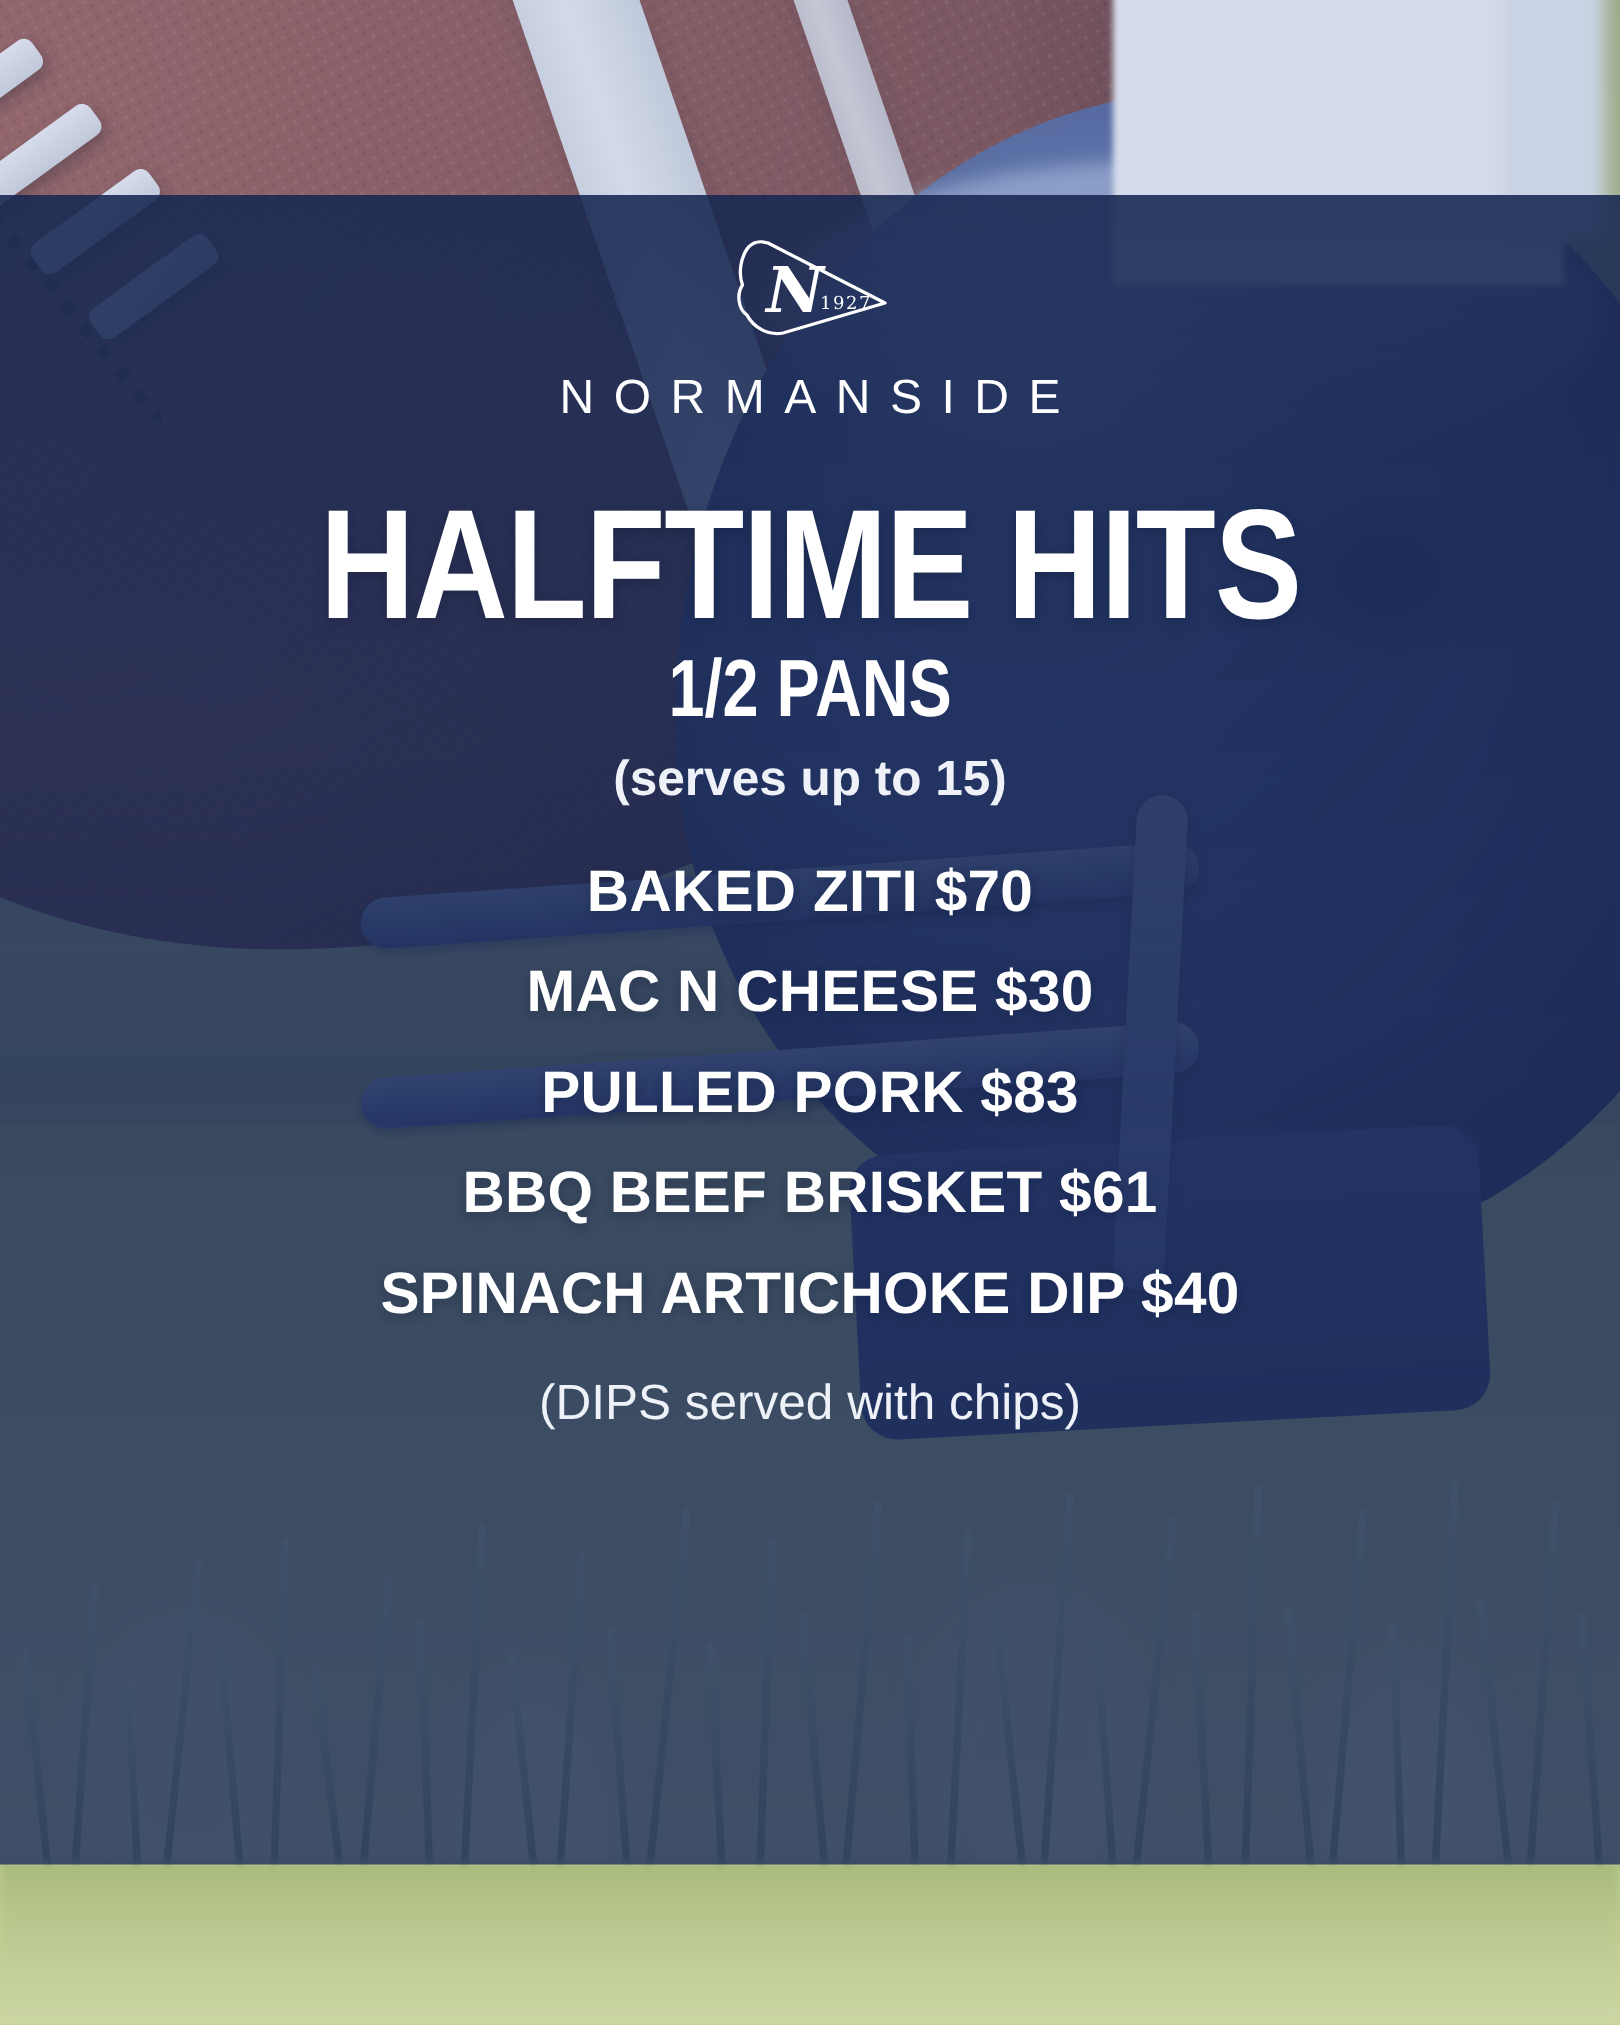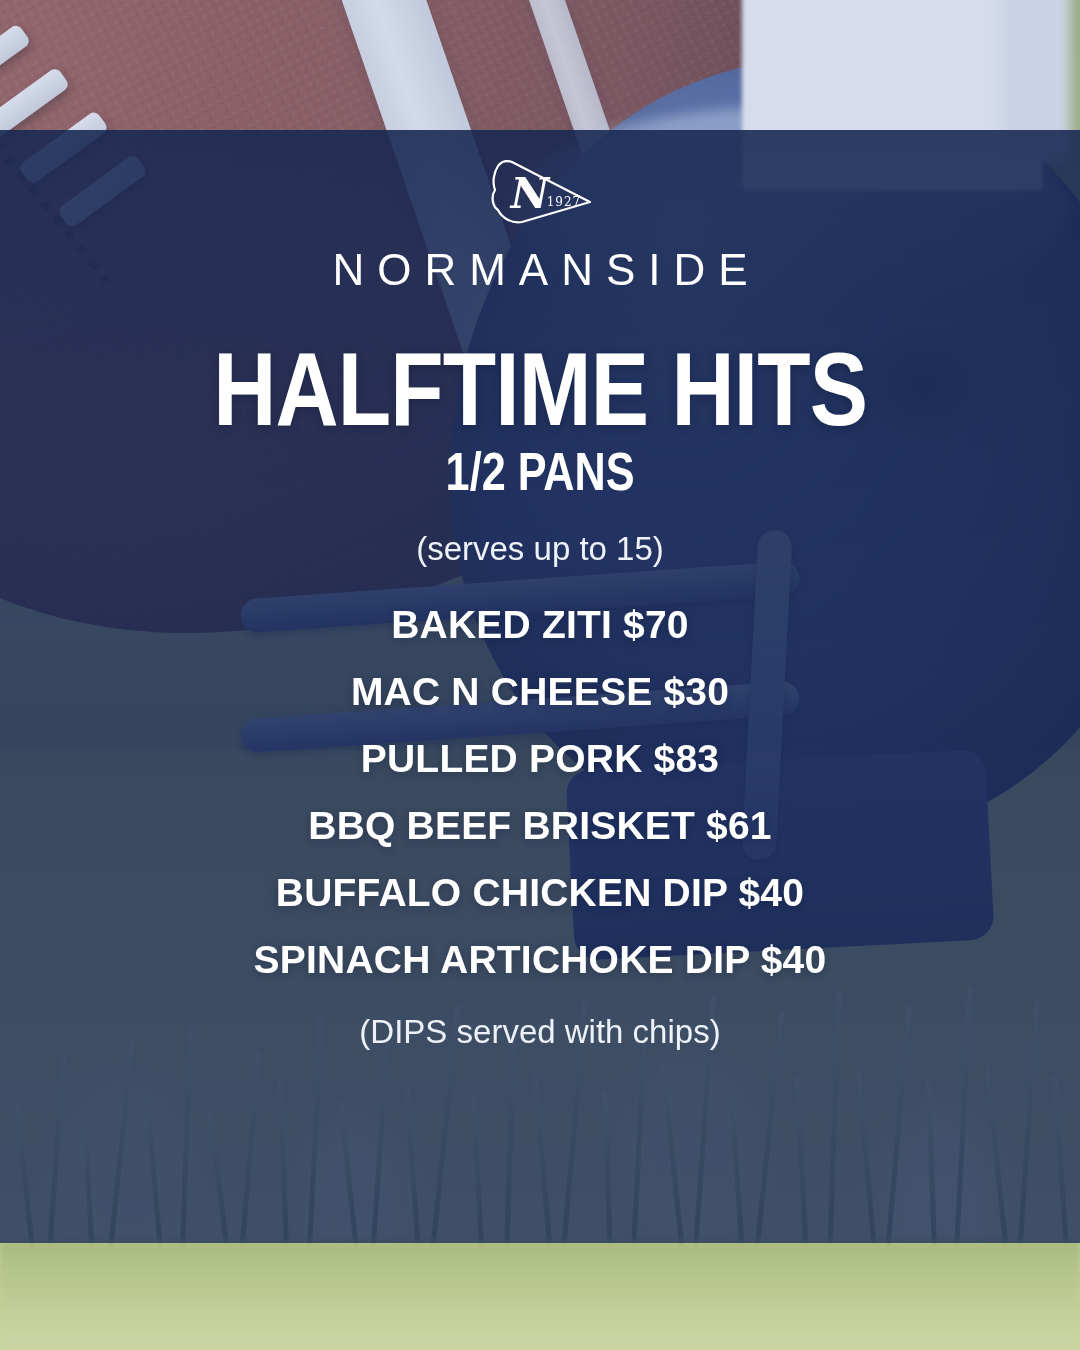--- a/index.html
+++ b/index.html
@@ -145,42 +145,42 @@
   .content{
     position:absolute;left:0;top:130px;width:100%;height:1113px;
     display:flex;flex-direction:column;align-items:center;
     color:#fff;text-align:center;
   }
 
   .brand{margin-top:26px;display:flex;flex-direction:column;align-items:center;}
   .pennant{width:116px;height:78px;display:block;}
   .wordmark{
     margin-top:14px;
-    font-size:44px;font-weight:300;letter-spacing:13px;
+    font-size:32px;font-weight:300;letter-spacing:13px;
     text-indent:13px;line-height:1;color:#fff;
   }
 
   .title{
     margin-top:50px;
     font-family:"Liberation Sans", sans-serif;
     font-weight:700;font-size:104px;line-height:.92;
     letter-spacing:-1px;
     transform:scaleX(.84);transform-origin:center;
     color:#fff;
     text-shadow:0 2px 10px rgba(10,20,45,.35);
   }
   .subtitle{
     margin-top:6px;
     font-weight:700;font-size:54px;line-height:1;
     transform:scaleX(.80);transform-origin:center;
     color:#fff;
   }
   .serves{
-    margin-top:34px;
-    font-weight:400;font-size:33px;line-height:1;color:#eef2f8;
+    margin-top:16px;
+    font-weight:700;font-size:33px;line-height:1;color:#eef2f8;
   }
 
   .menu{margin-top:26px;display:flex;flex-direction:column;align-items:center;width:100%;}
   .menu-row{
     font-weight:700;font-size:39px;line-height:1;
     letter-spacing:.2px;color:#fff;
     margin:14px 0;
     text-shadow:0 2px 8px rgba(10,20,45,.30);
     display:flex;align-items:baseline;justify-content:center;gap:0;
     white-space:nowrap;
@@ -307,24 +307,20 @@
       <div class="menu-row">
 
         <span>PULLED PORK $83</span>
       </div>
       <div class="menu-row">
 
         <span>BBQ BEEF BRISKET $61</span>
       </div>
       <div class="menu-row">
 
-        <span>BUFFALO CHICKEN DIP $40</span>
-      </div>
-      <div class="menu-row">
-
         <span>SPINACH ARTICHOKE DIP $40</span>
       </div>
     </div>
 
     <div class="footnote">(DIPS served with chips)</div>
   </div>
 
 </div>
 
 </body></html>

